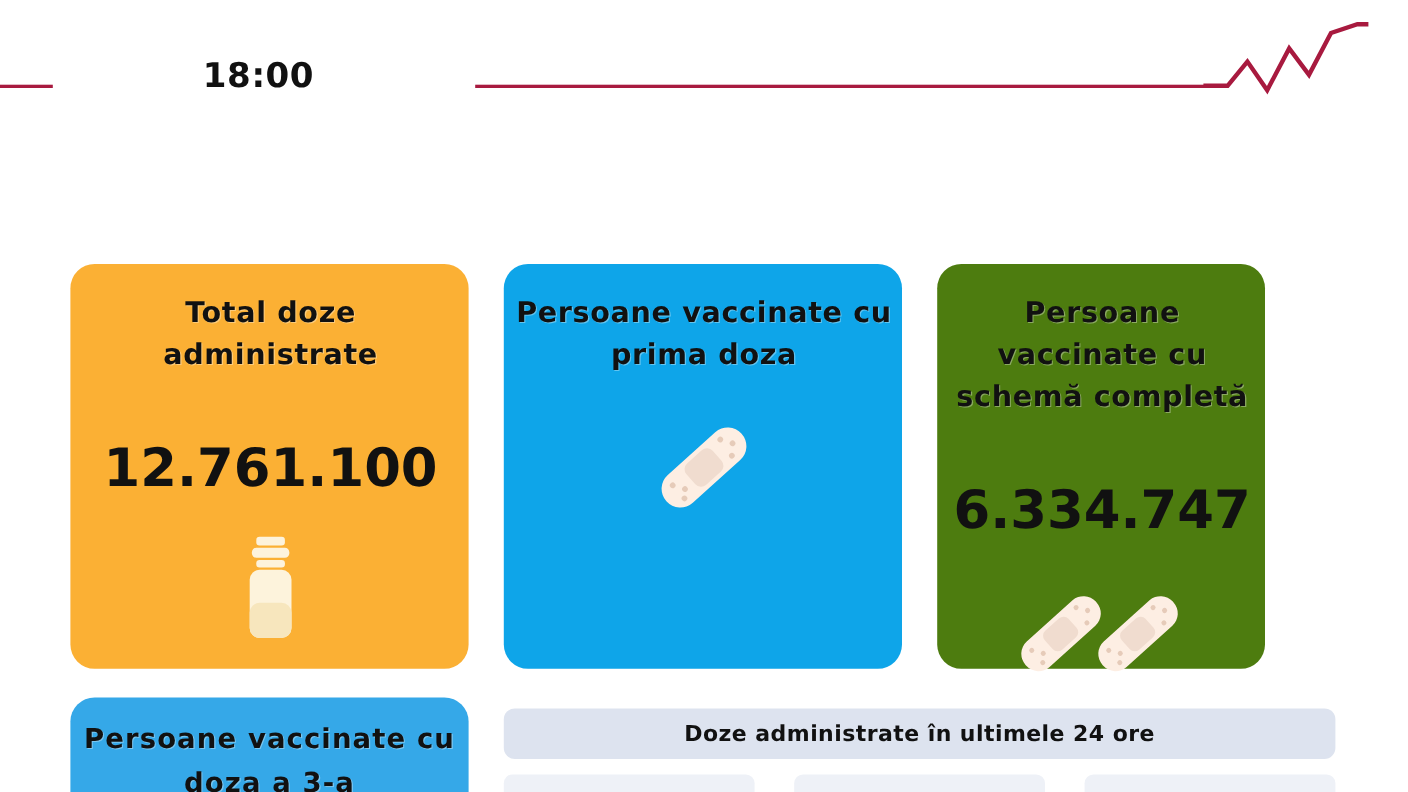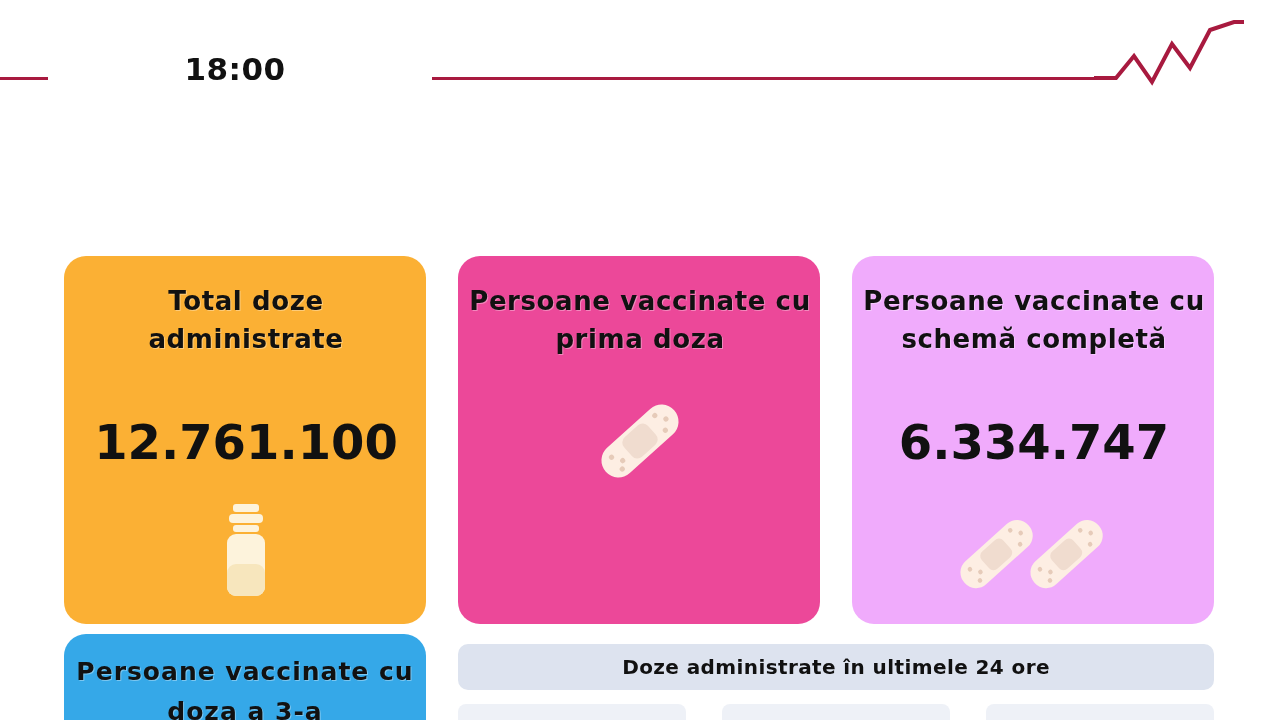--- a/index.html
+++ b/index.html
@@ -65,30 +65,30 @@
   
   .cards {
     position: absolute;
     left: 0;
     top: 240px;
     width: 1280px;
     height: 370px;
   }
   .card {
     position: absolute;
-    top: 16px;
+    top: 0;
     height: 368px;
     border-radius: 22px;
     box-sizing: border-box;
     padding: 26px 8px 0 10px;
     text-align: center;
   }
   .card-1 { left: 64px;  width: 362px; background: #fbb034; }
-  .card-2 { left: 458px; width: 362px; background: #ec4899; }
-  .card-3 { left: 852px; width: 362px; background: #f0abfc; }
+  .card-2 { left: 458px; width: 362px; background: #0ea5e9; }
+  .card-3 { left: 852px; width: 298px; background: #4d7c0f; }
 
   .card-title {
     font-size: 26px;
     font-weight: bold;
     color: #111111;
     line-height: 38px;
     letter-spacing: 0.6px;
     text-shadow: 1px 1px 0 rgba(255,255,255,0.35);
   }
   .card-value {

